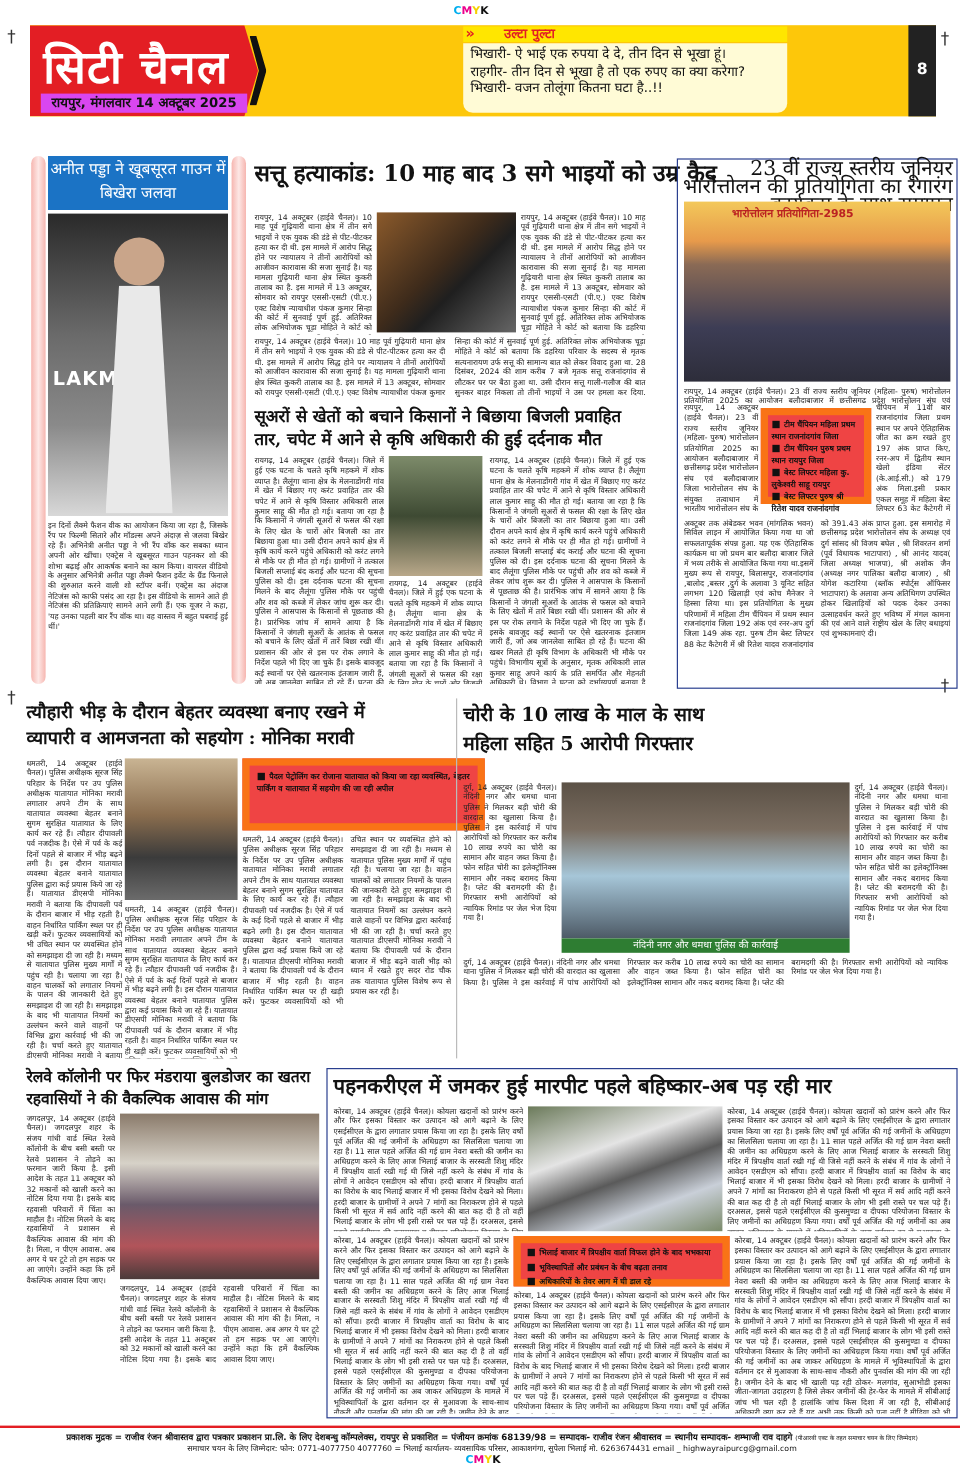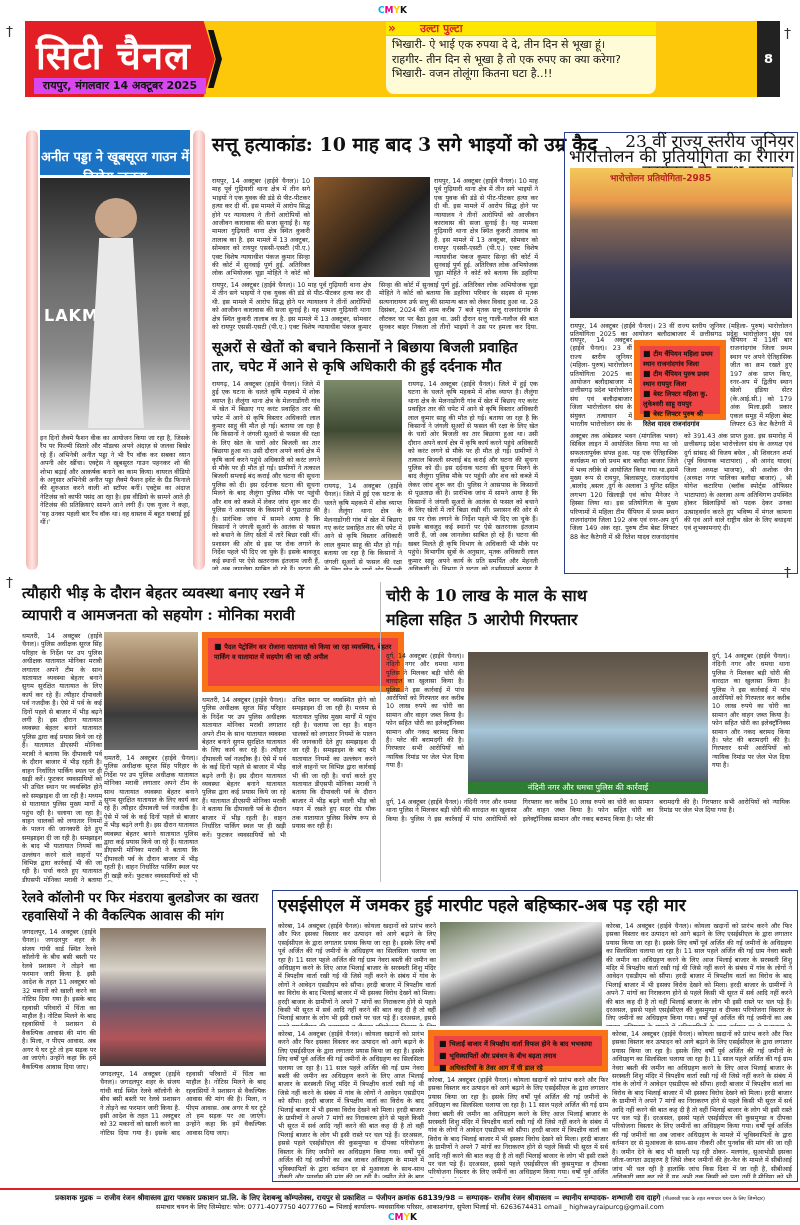--- a/index.html
+++ b/index.html
@@ -12,21 +12,21 @@
 .masthead-yellow{left:25px;top:21px;width:755px;height:76px;background:#fdc70a}
 .masthead-chev{left:208px;top:30px;width:14px;height:58px;background:#111;clip-path:polygon(0 0,40% 0,100% 50%,40% 100%,0 100%,55% 50%)}
 .brand{left:36px;top:28px;color:#fff;font-size:38px;font-weight:bold;font-family:"DejaVu Serif",serif;letter-spacing:1px}
 .dateline{left:34px;top:78px;width:172px;height:16px;background:#d946ef;font-size:11px;font-weight:bold;text-align:center;line-height:16px}
 .page-num{left:757px;top:21px;width:23px;height:76px;background:#222;color:#fff;font-size:13px;font-weight:bold;text-align:center;line-height:76px}
 .ulta-bar{left:386px;top:22px;width:270px;height:13px;background:#ffe600}
 .ulta-arrow{left:388px;top:22px;color:#e31e24;font-size:12px;font-weight:bold;line-height:13px}
 .ulta-title{left:420px;top:22px;width:220px;text-align:left;color:#e31e24;font-size:11px;font-weight:bold;line-height:13px}
 .joke{left:386px;top:36px;width:270px;height:58px;background:#fffbd6;border-radius:0 0 8px 8px;font-size:11px;line-height:14.5px;padding:2px 6px}
 .gutter{background:linear-gradient(90deg,#f6b6b0,#fde7e5,#f6b6b0);border-radius:7px}
-.blue-head{left:40px;top:130px;width:150px;height:45px;background:#1b73c5;color:#fff;font-size:13px;font-weight:bold;line-height:20px;text-align:center;padding-top:17px}
+.blue-head{left:40px;top:130px;width:150px;height:45px;background:#1b73c5;color:#fff;font-size:13px;font-weight:normal;line-height:20px;text-align:center;padding-top:2px}
 .photo{background:#555}
 .txt{font-size:6.4px;line-height:8.4px;color:#222;text-align:justify;overflow:hidden}
 .h1{font-weight:bold;font-family:"DejaVu Serif",serif;color:#111;white-space:nowrap}
 .boxed{border:1px solid #2a3f8f}
 .green-box{background:#ef4444;border:6px solid #f97316;font-size:7.5px;line-height:11px;padding:4px 6px;font-weight:bold}
 .green-box div::before{content:"■ ";font-size:8px}
 .caption{background:#2e7d32;color:#fff;font-size:8px;font-weight:normal;text-align:center;line-height:12px}
 .footer-line{left:0;top:1188px;width:800px;height:2px;background:#e31e24}
 .footer1{left:40px;top:1192px;width:740px;font-size:7.2px;font-weight:bold;white-space:nowrap;text-align:center}
 .footer2{left:40px;top:1202px;width:740px;font-size:6.5px;white-space:nowrap;text-align:center}
@@ -118,21 +118,21 @@
 <div class="abs txt" style="left:712px;top:652px;width:78px;height:136px">दुर्ग, 14 अक्टूबर (हाईवे चैनल)। नंदिनी नगर और धमधा थाना पुलिस ने मिलकर बड़ी चोरी की वारदात का खुलासा किया है। पुलिस ने इस कार्रवाई में पांच आरोपियों को गिरफ्तार कर करीब 10 लाख रुपये का चोरी का सामान और वाहन जब्त किया है। फोन सहित चोरी का इलेक्ट्रॉनिक्स सामान और नकद बरामद किया है। प्लेट की बरामदगी की है। गिरफ्तार सभी आरोपियों को न्यायिक रिमांड पर जेल भेज दिया गया है।</div>
 <div class="abs txt" style="left:386px;top:798px;width:404px;height:84px;column-count:3;column-gap:6px">दुर्ग, 14 अक्टूबर (हाईवे चैनल)। नंदिनी नगर और धमधा थाना पुलिस ने मिलकर बड़ी चोरी की वारदात का खुलासा किया है। पुलिस ने इस कार्रवाई में पांच आरोपियों को गिरफ्तार कर करीब 10 लाख रुपये का चोरी का सामान और वाहन जब्त किया है। फोन सहित चोरी का इलेक्ट्रॉनिक्स सामान और नकद बरामद किया है। प्लेट की बरामदगी की है। गिरफ्तार सभी आरोपियों को न्यायिक रिमांड पर जेल भेज दिया गया है।</div>
 
 <div class="abs h1" style="left:22px;top:888px;font-size:13px">रेलवे कॉलोनी पर फिर मंडराया बुलडोजर का खतरा</div>
 <div class="abs h1" style="left:22px;top:906px;font-size:13px">रहवासियों ने की वैकल्पिक आवास की मांग</div>
 <div class="abs txt" style="left:22px;top:928px;width:74px;height:252px">जगदलपुर, 14 अक्टूबर (हाईवे चैनल)। जगदलपुर शहर के संजय गांधी वार्ड स्थित रेलवे कॉलोनी के बीच बसी बस्ती पर रेलवे प्रशासन ने तोड़ने का फरमान जारी किया है. इसी आदेश के तहत 11 अक्टूबर को 32 मकानों को खाली करने का नोटिस दिया गया है। इसके बाद रहवासी परिवारों में चिंता का माहौल है। नोटिस मिलने के बाद रहवासियों ने प्रशासन से वैकल्पिक आवास की मांग की है। मिला, न पीएम आवास. अब अगर ये घर टूटे तो हम सड़क पर आ जाएंगे। उन्होंने कहा कि हमें वैकल्पिक आवास दिया जाए।</div>
 <div class="abs photo" style="left:100px;top:928px;width:166px;height:138px;background:linear-gradient(180deg,#8a7a6a,#d7d2c8 30%,#6a5a6a 55%,#b2545a 80%,#4a3a3a)"></div>
 <div class="abs txt" style="left:100px;top:1070px;width:166px;height:110px;column-count:2;column-gap:6px">जगदलपुर, 14 अक्टूबर (हाईवे चैनल)। जगदलपुर शहर के संजय गांधी वार्ड स्थित रेलवे कॉलोनी के बीच बसी बस्ती पर रेलवे प्रशासन ने तोड़ने का फरमान जारी किया है. इसी आदेश के तहत 11 अक्टूबर को 32 मकानों को खाली करने का नोटिस दिया गया है। इसके बाद रहवासी परिवारों में चिंता का माहौल है। नोटिस मिलने के बाद रहवासियों ने प्रशासन से वैकल्पिक आवास की मांग की है। मिला, न पीएम आवास. अब अगर ये घर टूटे तो हम सड़क पर आ जाएंगे। उन्होंने कहा कि हमें वैकल्पिक आवास दिया जाए।</div>
 
 <div class="abs boxed" style="left:272px;top:890px;width:526px;height:292px"></div>
-<div class="abs h1" style="left:278px;top:893px;font-size:17px">एसईसीएल में जमकर हुई मारपीट पहले बहिष्कार-अब पड़ रही मार</div>
+<div class="abs h1" style="left:278px;top:893px;font-size:17px">पहनकरीएल में जमकर हुई मारपीट पहले बहिष्कार-अब पड़ रही मार</div>
 <div class="abs txt" style="left:278px;top:922px;width:158px;height:104px">कोरबा, 14 अक्टूबर (हाईवे चैनल)। कोयला खदानों को प्रारंभ करने और फिर इसका विस्तार कर उत्पादन को आगे बढ़ाने के लिए एसईसीएल के द्वारा लगातार प्रयास किया जा रहा है। इसके लिए वर्षों पूर्व अर्जित की गई जमीनों के अधिग्रहण का सिलसिला चलाया जा रहा है। 11 साल पहले अर्जित की गई ग्राम नेवरा बस्ती की जमीन का अधिग्रहण करने के लिए आज भिलाई बाजार के सरस्वती शिशु मंदिर में त्रिपक्षीय वार्ता रखी गई थी जिसे नहीं करने के संबंध में गांव के लोगों ने आवेदन एसडीएम को सौंपा। हरदी बाजार में त्रिपक्षीय वार्ता का विरोध के बाद भिलाई बाजार में भी इसका विरोध देखने को मिला। हरदी बाजार के ग्रामीणों ने अपने 7 मांगों का निराकरण होने से पहले किसी भी सूरत में सर्व आदि नहीं करने की बात कह दी है तो वहीं भिलाई बाजार के लोग भी इसी रास्ते पर चल पड़े हैं। दरअसल, इससे पहले एसईसीएल की कुसमुण्डा व दीपका परियोजना विस्तार के लिए जमीनों का अधिग्रहण किया गया। वर्षों पूर्व अर्जित की गई जमीनों का अब जाकर अधिग्रहण के मामले में भूविस्थापितों के द्वारा वर्तमान दर से मुआवजा के साथ-साथ नौकरी और पुनर्वास की मांग की जा रही है। जमीन देने के बाद भी खाली पड़ रही ठोकर- मलगांव, सुआभोडी इसका जीता-जागता उदाहरण है जिसे लेकर जमीनों की हेर-फेर के मामले में सीबीआई जांच भी चल रही है हालांकि जांच किस दिशा में जा रही है, सीबीआई अधिकारी क्या कर रहे हैं यह अभी तक किसी को पता नहीं है,मीडिया को भी नहीं। सीबीआई जांच चल भी रही है या फिर सिर्फ इसकी अफवाह फैलाई गई है। दस्तावेजों में सामने आया है कि भू-माफियाओं ने करोड़ों का खेल किया। दशहरा ने पांचों कार्यों के कारण ग्रामीणों का रोष बढ़ता जा रहा है।</div>
 <div class="abs photo" style="left:440px;top:922px;width:162px;height:104px;background:linear-gradient(160deg,#6b7a5a,#e4e4e4 35%,#5a5a5a 55%,#c9cfd8 75%,#7a8a6a)"></div>
 <div class="abs txt" style="left:606px;top:922px;width:186px;height:104px">कोरबा, 14 अक्टूबर (हाईवे चैनल)। कोयला खदानों को प्रारंभ करने और फिर इसका विस्तार कर उत्पादन को आगे बढ़ाने के लिए एसईसीएल के द्वारा लगातार प्रयास किया जा रहा है। इसके लिए वर्षों पूर्व अर्जित की गई जमीनों के अधिग्रहण का सिलसिला चलाया जा रहा है। 11 साल पहले अर्जित की गई ग्राम नेवरा बस्ती की जमीन का अधिग्रहण करने के लिए आज भिलाई बाजार के सरस्वती शिशु मंदिर में त्रिपक्षीय वार्ता रखी गई थी जिसे नहीं करने के संबंध में गांव के लोगों ने आवेदन एसडीएम को सौंपा। हरदी बाजार में त्रिपक्षीय वार्ता का विरोध के बाद भिलाई बाजार में भी इसका विरोध देखने को मिला। हरदी बाजार के ग्रामीणों ने अपने 7 मांगों का निराकरण होने से पहले किसी भी सूरत में सर्व आदि नहीं करने की बात कह दी है तो वहीं भिलाई बाजार के लोग भी इसी रास्ते पर चल पड़े हैं। दरअसल, इससे पहले एसईसीएल की कुसमुण्डा व दीपका परियोजना विस्तार के लिए जमीनों का अधिग्रहण किया गया। वर्षों पूर्व अर्जित की गई जमीनों का अब जाकर अधिग्रहण के मामले में भूविस्थापितों के द्वारा वर्तमान दर से मुआवजा के साथ-साथ नौकरी और पुनर्वास की मांग की जा रही है। जमीन देने के बाद भी खाली पड़ रही ठोकर- मलगांव, सुआभोडी इसका जीता-जागता उदाहरण है जिसे लेकर जमीनों की हेर-फेर के मामले में सीबीआई जांच भी चल रही है हालांकि जांच किस दिशा में जा रही है, सीबीआई अधिकारी क्या कर रहे हैं यह अभी तक किसी को पता नहीं है,मीडिया को भी नहीं। सीबीआई जांच चल भी रही है या फिर सिर्फ इसकी अफवाह फैलाई गई है। दस्तावेजों में सामने आया है कि भू-माफियाओं ने करोड़ों का खेल किया। दशहरा ने पांचों कार्यों के कारण ग्रामीणों का रोष बढ़ता जा रहा है।</div>
 <div class="abs green-box" style="left:428px;top:1030px;width:180px;height:42px;font-size:6.5px;line-height:11px;padding:2px 5px">
   <div>भिलाई बाजार में त्रिपक्षीय वार्ता विफल होने के बाद भभकाया</div>
   <div>भूविस्थापितों और प्रबंधन के बीच बढ़ता तनाव</div>
   <div>अधिकारियों के तेवर आग में घी डाल रहे</div>
 </div>
 <div class="abs txt" style="left:278px;top:1030px;width:146px;height:148px">कोरबा, 14 अक्टूबर (हाईवे चैनल)। कोयला खदानों को प्रारंभ करने और फिर इसका विस्तार कर उत्पादन को आगे बढ़ाने के लिए एसईसीएल के द्वारा लगातार प्रयास किया जा रहा है। इसके लिए वर्षों पूर्व अर्जित की गई जमीनों के अधिग्रहण का सिलसिला चलाया जा रहा है। 11 साल पहले अर्जित की गई ग्राम नेवरा बस्ती की जमीन का अधिग्रहण करने के लिए आज भिलाई बाजार के सरस्वती शिशु मंदिर में त्रिपक्षीय वार्ता रखी गई थी जिसे नहीं करने के संबंध में गांव के लोगों ने आवेदन एसडीएम को सौंपा। हरदी बाजार में त्रिपक्षीय वार्ता का विरोध के बाद भिलाई बाजार में भी इसका विरोध देखने को मिला। हरदी बाजार के ग्रामीणों ने अपने 7 मांगों का निराकरण होने से पहले किसी भी सूरत में सर्व आदि नहीं करने की बात कह दी है तो वहीं भिलाई बाजार के लोग भी इसी रास्ते पर चल पड़े हैं। दरअसल, इससे पहले एसईसीएल की कुसमुण्डा व दीपका परियोजना विस्तार के लिए जमीनों का अधिग्रहण किया गया। वर्षों पूर्व अर्जित की गई जमीनों का अब जाकर अधिग्रहण के मामले में भूविस्थापितों के द्वारा वर्तमान दर से मुआवजा के साथ-साथ नौकरी और पुनर्वास की मांग की जा रही है। जमीन देने के बाद भी खाली पड़ रही ठोकर- मलगांव, सुआभोडी इसका जीता-जागता उदाहरण है जिसे लेकर जमीनों की हेर-फेर के मामले में सीबीआई जांच भी चल रही है हालांकि जांच किस दिशा में जा रही है, सीबीआई अधिकारी क्या कर रहे हैं यह अभी तक किसी को पता नहीं है,मीडिया को भी नहीं। सीबीआई जांच चल भी रही है या फिर सिर्फ इसकी अफवाह फैलाई गई है। दस्तावेजों में सामने आया है कि भू-माफियाओं ने करोड़ों का खेल किया। दशहरा ने पांचों कार्यों के कारण ग्रामीणों का रोष बढ़ता जा रहा है।</div>
 <div class="abs txt" style="left:428px;top:1076px;width:180px;height:102px">कोरबा, 14 अक्टूबर (हाईवे चैनल)। कोयला खदानों को प्रारंभ करने और फिर इसका विस्तार कर उत्पादन को आगे बढ़ाने के लिए एसईसीएल के द्वारा लगातार प्रयास किया जा रहा है। इसके लिए वर्षों पूर्व अर्जित की गई जमीनों के अधिग्रहण का सिलसिला चलाया जा रहा है। 11 साल पहले अर्जित की गई ग्राम नेवरा बस्ती की जमीन का अधिग्रहण करने के लिए आज भिलाई बाजार के सरस्वती शिशु मंदिर में त्रिपक्षीय वार्ता रखी गई थी जिसे नहीं करने के संबंध में गांव के लोगों ने आवेदन एसडीएम को सौंपा। हरदी बाजार में त्रिपक्षीय वार्ता का विरोध के बाद भिलाई बाजार में भी इसका विरोध देखने को मिला। हरदी बाजार के ग्रामीणों ने अपने 7 मांगों का निराकरण होने से पहले किसी भी सूरत में सर्व आदि नहीं करने की बात कह दी है तो वहीं भिलाई बाजार के लोग भी इसी रास्ते पर चल पड़े हैं। दरअसल, इससे पहले एसईसीएल की कुसमुण्डा व दीपका परियोजना विस्तार के लिए जमीनों का अधिग्रहण किया गया। वर्षों पूर्व अर्जित की गई जमीनों का अब जाकर अधिग्रहण के मामले में भूविस्थापितों के द्वारा वर्तमान दर से मुआवजा के साथ-साथ नौकरी और पुनर्वास की मांग की जा रही है। जमीन देने के बाद भी खाली पड़ रही ठोकर- मलगांव, सुआभोडी इसका जीता-जागता उदाहरण है जिसे लेकर जमीनों की हेर-फेर के मामले में सीबीआई जांच भी चल रही है हालांकि जांच किस दिशा में जा रही है, सीबीआई अधिकारी क्या कर रहे हैं यह अभी तक किसी को पता नहीं है,मीडिया को भी नहीं। सीबीआई जांच चल भी रही है या फिर सिर्फ इसकी अफवाह फैलाई गई है। दस्तावेजों में सामने आया है कि भू-माफियाओं ने करोड़ों का खेल किया। दशहरा ने पांचों कार्यों के कारण ग्रामीणों का रोष बढ़ता जा रहा है।</div>

